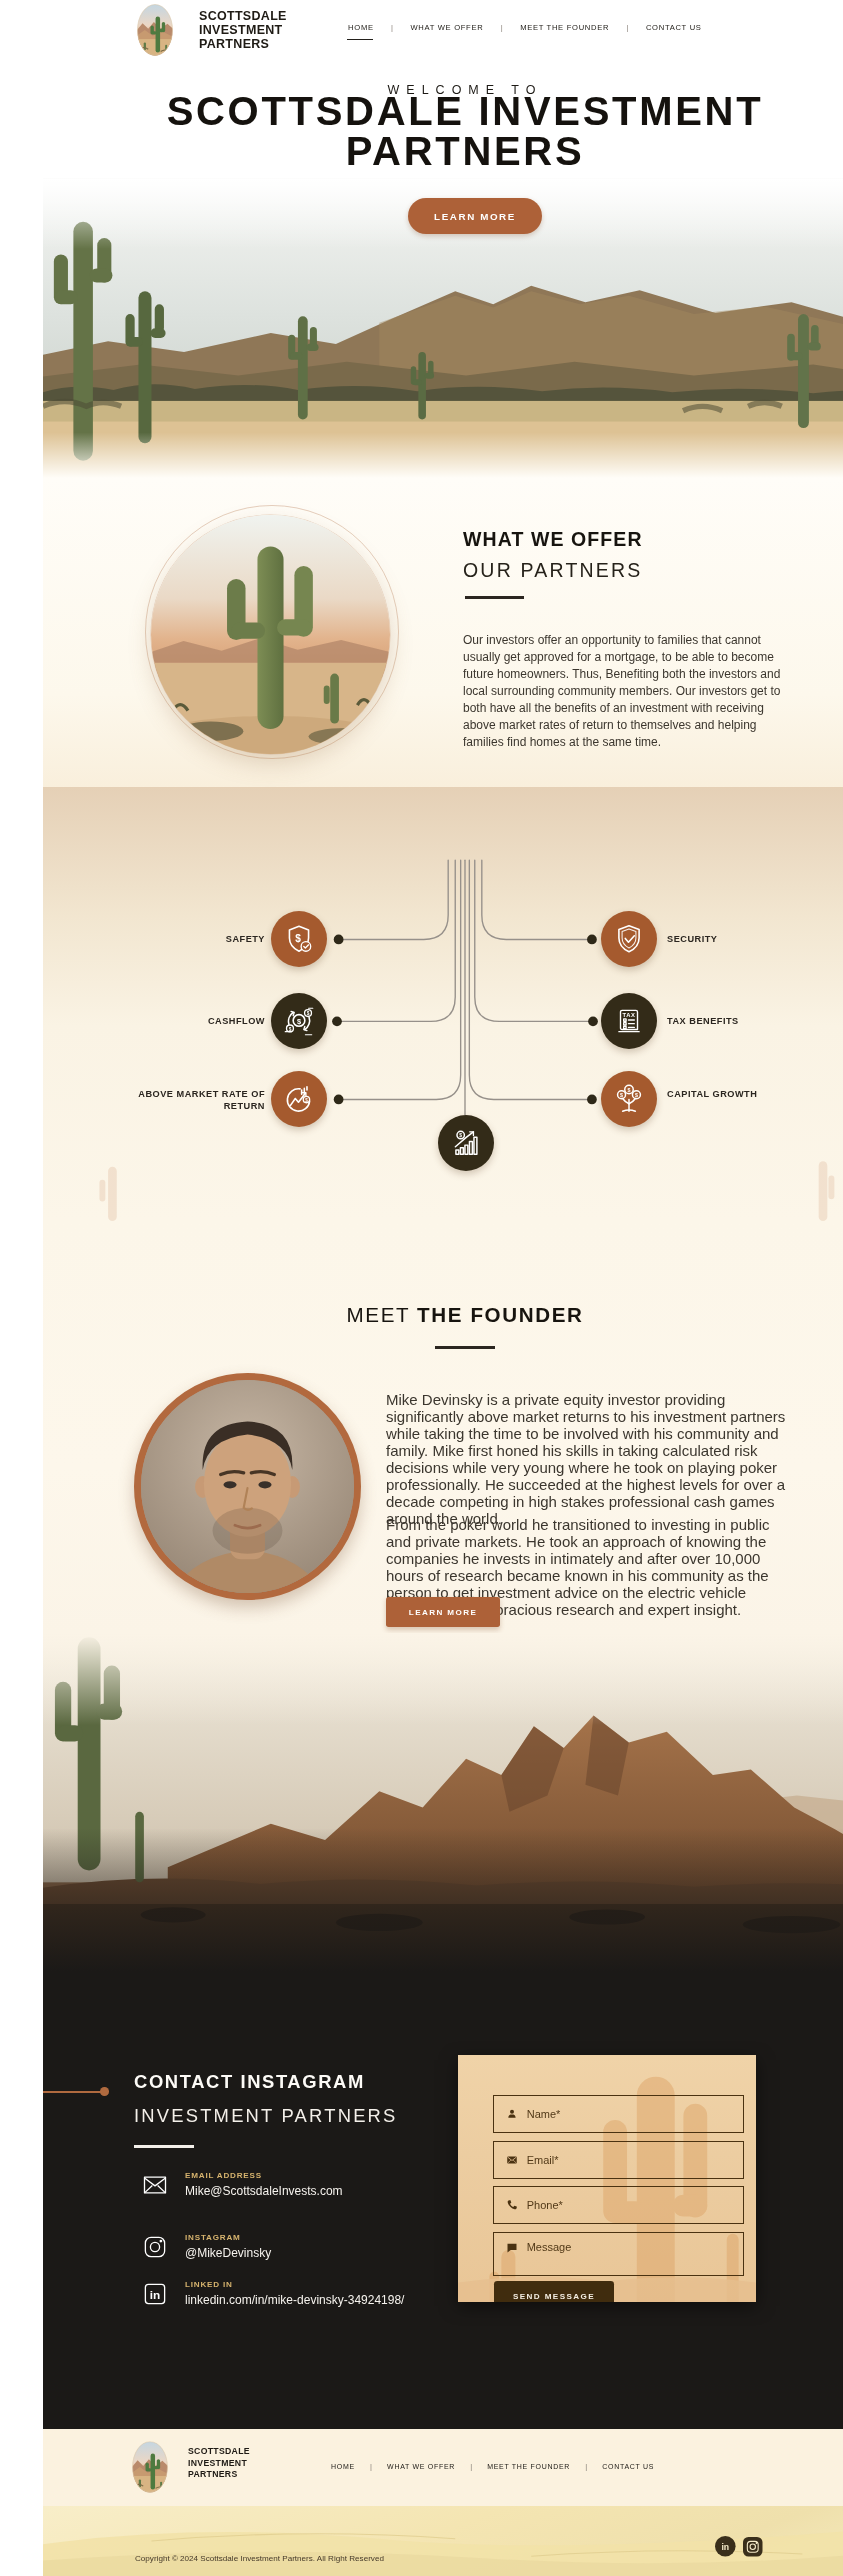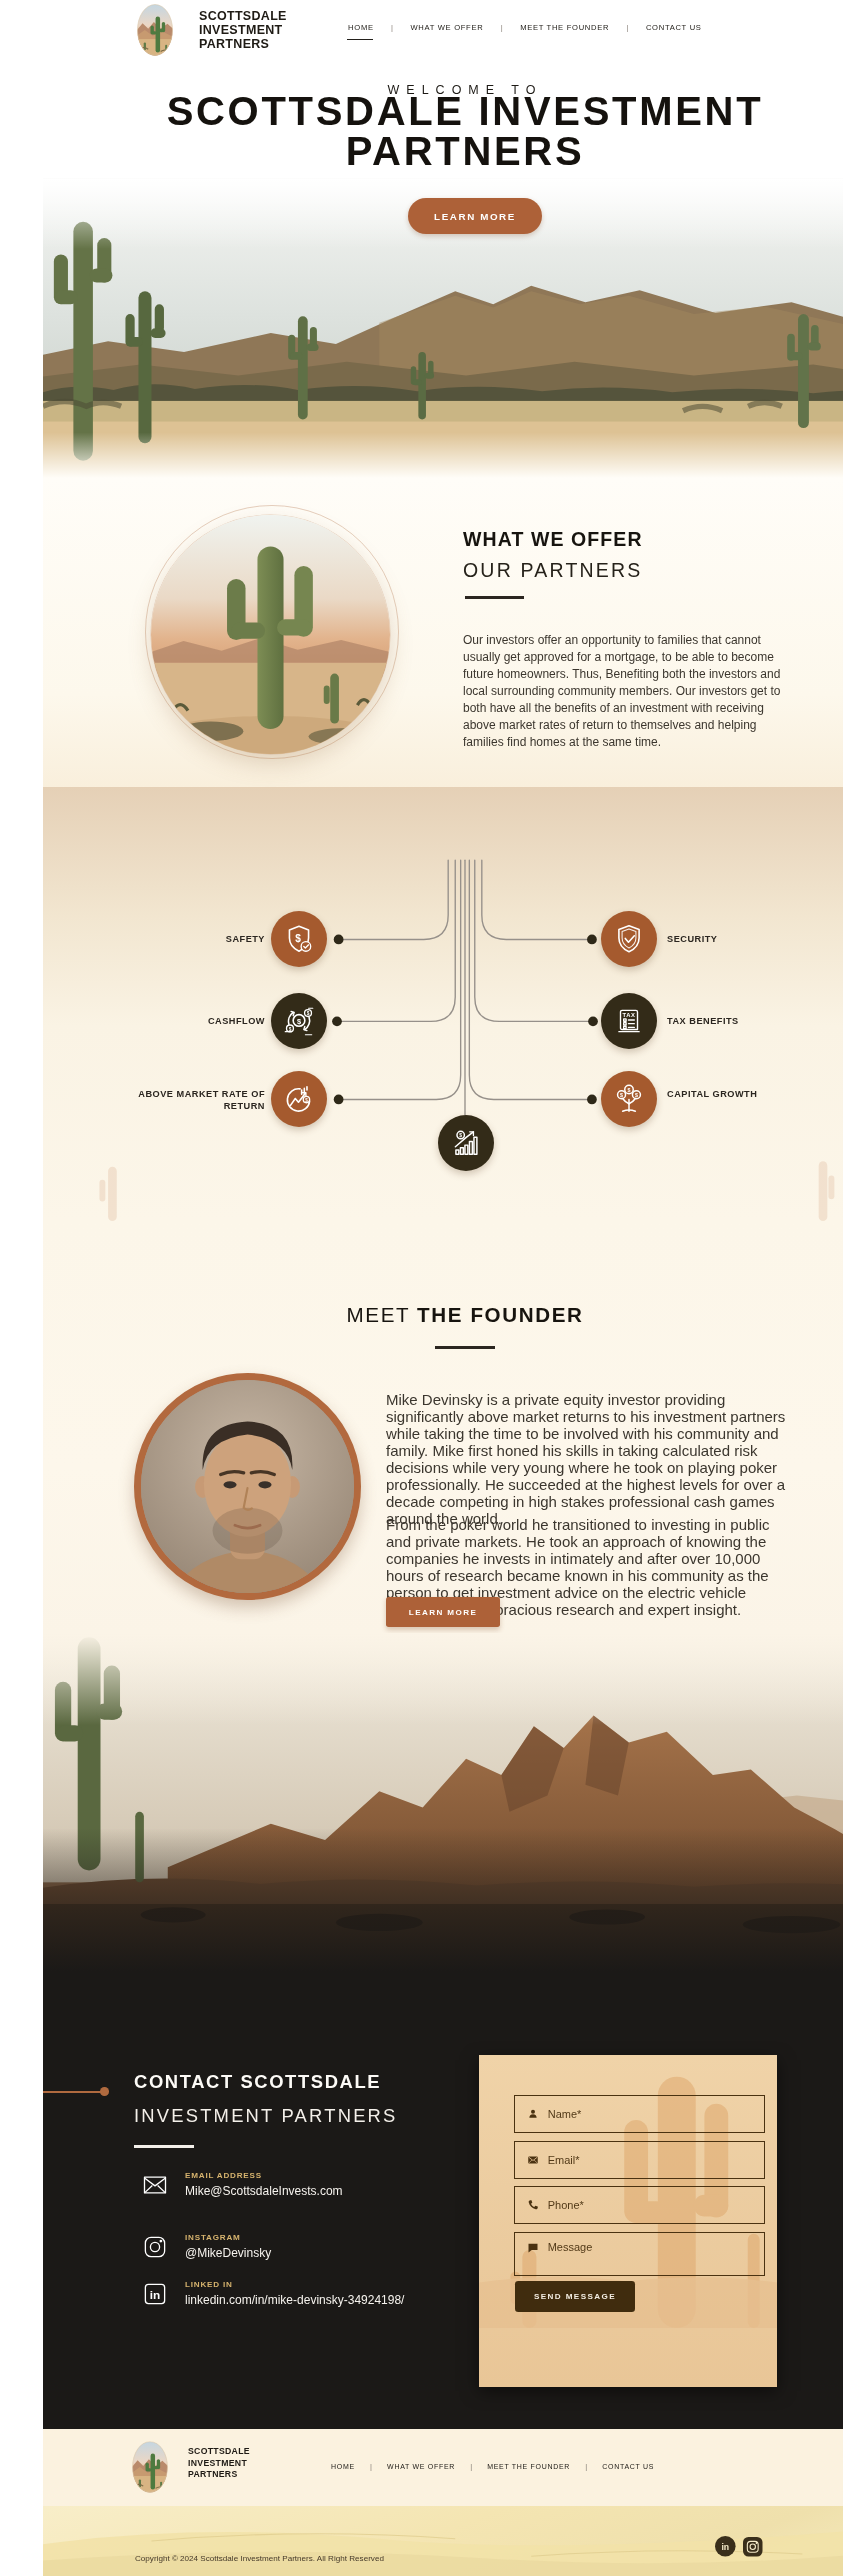--- a/index.html
+++ b/index.html
@@ -76,21 +76,21 @@
   
   .s-contact{height:422px;background:#1B1917;}
   .c-deco-line{position:absolute;left:0;top:84px;width:61px;height:1.6px;background:#B06A3F;}
   .c-deco-dot{position:absolute;left:57px;top:80px;width:8.7px;height:8.7px;border-radius:50%;background:#B06A3F;}
   .contact-title-bold{position:absolute;left:91px;top:64px;font-size:18.4px;font-weight:700;letter-spacing:1.6px;color:#fdfbf7;}
   .contact-title-light{position:absolute;left:91px;top:98px;font-size:18.4px;font-weight:300;letter-spacing:2.2px;color:#f4f0ea;}
   .contact-bar{position:absolute;left:91px;top:138px;width:60px;height:2.7px;background:#f4f0ea;}
   .citem-icon{position:absolute;left:98px;width:28px;height:28px;}
   .citem-label{position:absolute;left:142px;font-size:8.1px;font-weight:700;letter-spacing:0.8px;color:#D6B36E;}
   .citem-value{position:absolute;left:142px;font-size:12px;font-weight:300;color:#f6f3ee;}
-  .form-panel{position:absolute;left:436px;top:48px;width:298px;height:332px;
+  .form-panel{position:absolute;left:415px;top:48px;width:298px;height:247px;
               background:linear-gradient(180deg,#f0d3a8 0%,#eccda1 40%,#e9c697 100%);
               box-shadow:0 5.4px 16.3px rgba(0,0,0,.5);overflow:hidden;}
   .panel-art{position:absolute;left:0;top:0;width:298px;height:273px;opacity:.55;}
   .field{position:absolute;left:35px;width:249px;border:0.9px solid #4A3211;display:flex;align-items:center;background:transparent;}
   .field svg{width:12px;height:12px;margin:0 8.7px 0 12px;flex:none;}
   .field input,.field textarea{flex:1;background:transparent;border:none;outline:none;font-family:inherit;
         font-size:11px;color:#4A3211;padding:0 5.4px 0 0;resize:none;}
   .field input::placeholder,.field textarea::placeholder{color:#4A3211;opacity:.95;}
   .field.f-msg{align-items:flex-start;}
   .field.f-msg svg{margin-top:8.7px;}
@@ -476,21 +476,21 @@
         <rect x="170" y="330" width="16" height="130" rx="8"></rect>
       </g>
       <rect width="1556" height="170" fill="url(#lFadeTop)"></rect>
       <rect y="360" width="1556" height="330" fill="url(#lFadeDark)"></rect>
     </svg>
   </section>
 
   <section class="s-contact">
     <div class="c-deco-line"></div>
     <div class="c-deco-dot"></div>
-    <div class="contact-title-bold">CONTACT SCOTTSDALE</div>
+    <div class="contact-title-bold">CONTACT INSTAGRAM</div>
     <div class="contact-title-light">INVESTMENT PARTNERS</div>
     <div class="contact-bar"></div>
 
     <svg class="citem-icon" style="top:164px" viewBox="0 0 64 64" stroke="#fff" stroke-width="3" fill="none" stroke-linejoin="round">
       <rect x="8" y="14" width="48" height="36"></rect>
       <path d="M8 16 L32 34 L56 16"></path>
       <path d="M8 50 L26 33 M56 50 L38 33"></path>
     </svg>
     <div class="citem-label" style="top:164px">EMAIL ADDRESS</div>
     <div class="citem-value" style="top:177px">Mike@ScottsdaleInvests.com</div>

